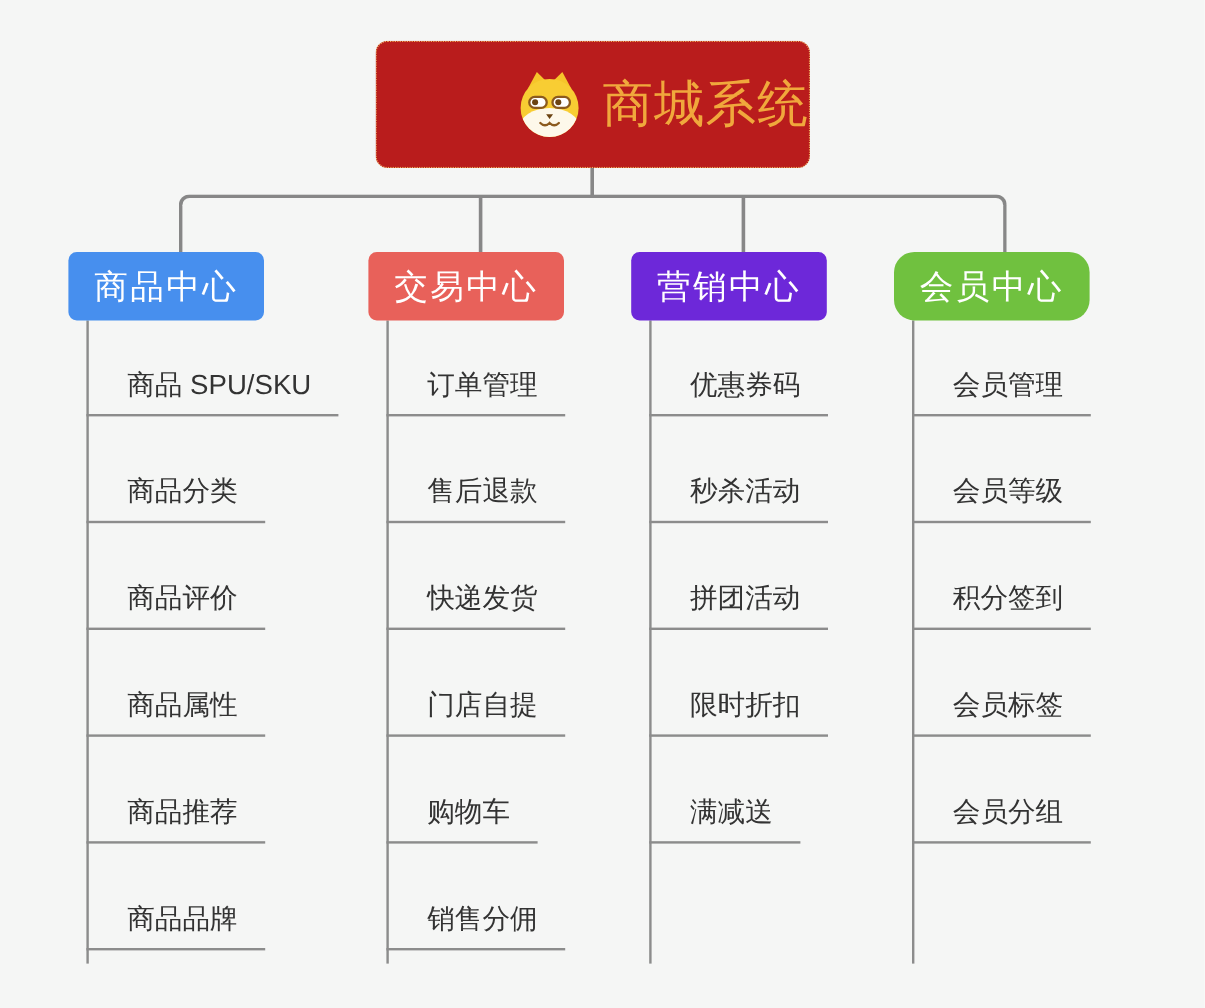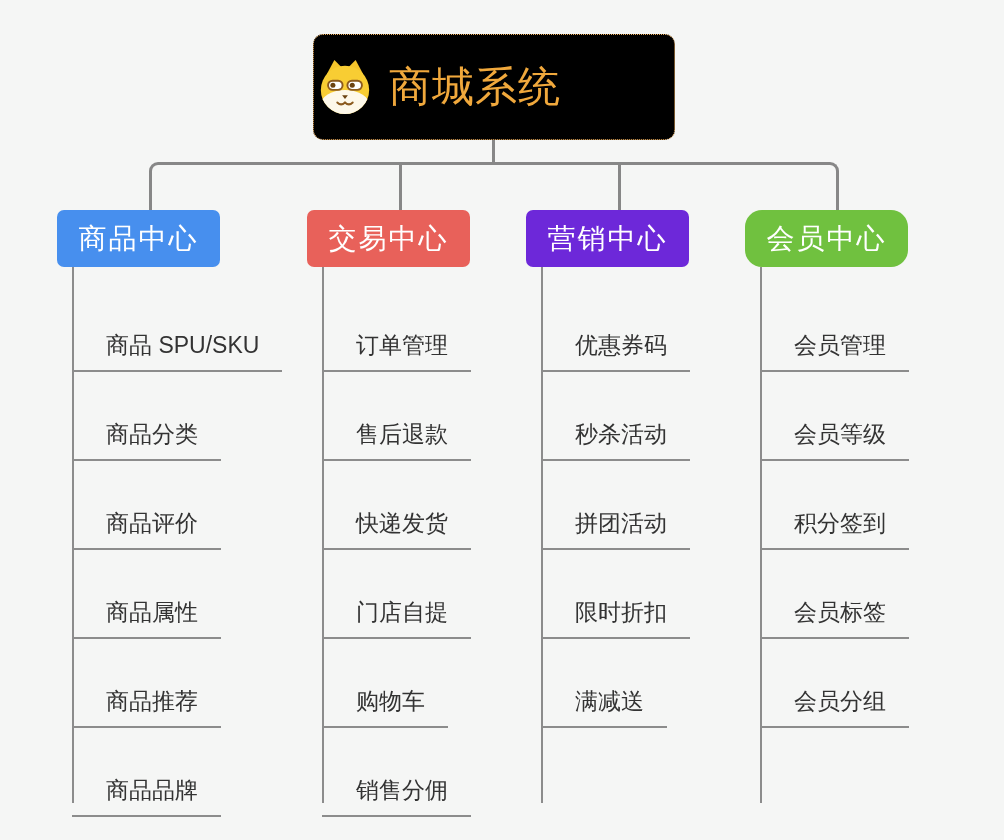--- a/index.html
+++ b/index.html
@@ -19,38 +19,38 @@
   }
   .drop   { top:165px; height:45px; width:3px; }
   .drop-2 { left:399px; }
   .drop-3 { left:618px; }
   .vline  { position:absolute; top:267px; width:2px; height:536px; background:#8c8c8c; }
   .vl0 { left:72px; }  .vl1 { left:322px; }  .vl2 { left:541px; }  .vl3 { left:760px; }
 
   
   .root {
     position:absolute; left:313px; top:34px; width:362px; height:106px;
-    box-sizing:border-box; background:#000000;
+    box-sizing:border-box; background:#b91c1c;
     border:1px dotted #edae5c; border-radius:10px;
-    display:flex; align-items:center; justify-content:flex-start; gap:13px;
+    display:flex; align-items:center; justify-content:flex-end; gap:13px;
     cursor:default;
   }
   .root-title { font-size:42px; color:#f0a83c; letter-spacing:1px; white-space:nowrap; }
 
   
   .branch {
     position:absolute; top:210px; width:163px; height:57px;
     border-radius:7px; color:#ffffff; font-size:28px; letter-spacing:2px;
     display:flex; align-items:center; justify-content:center;
     white-space:nowrap; cursor:default;
   }
   .b0 { left:57px; }  .b1 { left:307px; }  .b2 { left:526px; }  .b3 { left:745px; }
 
   
-  .col { position:absolute; top:283px; }
+  .col { position:absolute; top:258px; }
   .c0 { left:72px; }  .c1 { left:322px; }  .c2 { left:541px; }  .c3 { left:760px; }
   .item { height:89px; display:flex; align-items:flex-end; }
   .item .label {
     display:inline-block; white-space:nowrap;
     border-bottom:2px solid #8c8c8c;
     padding:0 23px 9px 34px;
     font-size:23px; color:#333333; cursor:default;
   }
 </style>
 </head>

